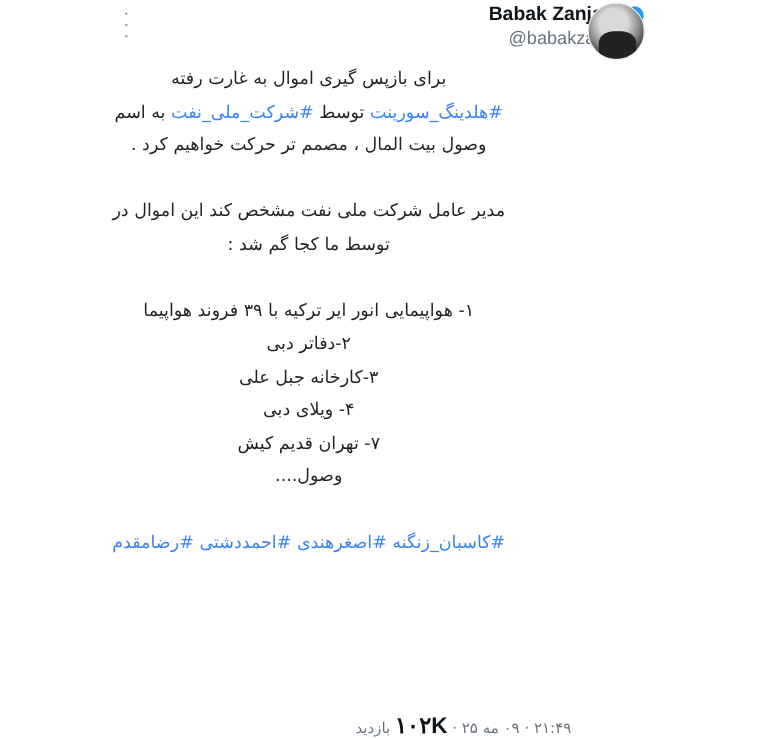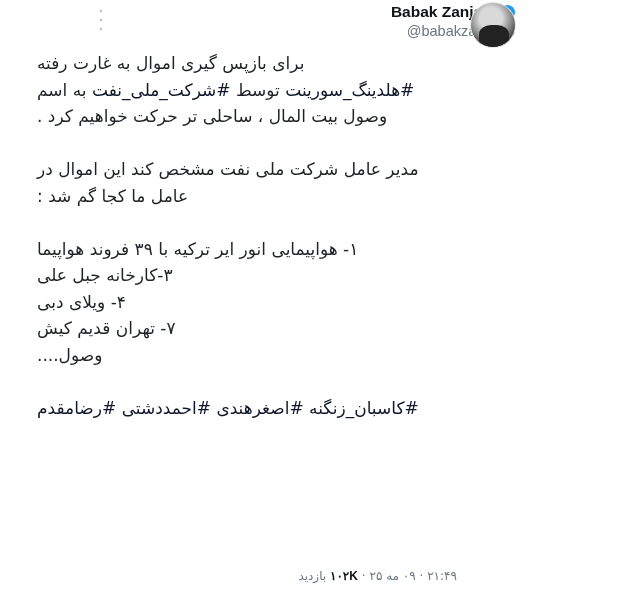--- a/index.html
+++ b/index.html
@@ -12,27 +12,27 @@
   .name-row { display:flex; align-items:center; justify-content:flex-end; gap:4px; }
   .name { font-family:"Liberation Sans", sans-serif; font-weight:bold; font-size:15.5px; color:#0f1419; }
   .badge { width:15px; height:15px; border-radius:50%; background:#1d9bf0; display:inline-flex;
            align-items:center; justify-content:center; }
   .handle { font-family:"Liberation Sans", sans-serif; font-size:14.5px; color:#6b7680; margin-top:2px; }
   .avatar { position:absolute; left:470px; top:2px; width:44px; height:44px; border-radius:50%;
             background:radial-gradient(circle at 45% 35%, #d9d9d9 0 30%, #8a8a8a 55%, #2b2b2b 80%);
             overflow:hidden; border:1px solid #e6e6e6; }
   .avatar::after { content:""; position:absolute; left:8px; top:22px; width:30px; height:24px;
                    background:#222; border-radius:40% 40% 0 0; }
-  .body { position:absolute; right:168px; top:50px; width:420px; direction:rtl; text-align:left;
-          font-size:17px; line-height:26.5px; color:#1f2328; }
+  .body { position:absolute; right:168px; top:50px; width:420px; direction:rtl; text-align:center;
+          font-size:14px; line-height:26.5px; color:#1f2328; }
   .line { display:block; white-space:nowrap; }
   .gap { height:26.5px; }
-  .tag { color:#0f172a; }
+  .tag { color:#3b82f6; }
   .footer { position:absolute; right:168px; top:569px; direction:rtl; font-size:12px; color:#6b7680; white-space:nowrap; }
-  .footer b { color:#0f1419; font-family:"Liberation Sans", sans-serif; font-size:12px;text-align:right; }
+  .footer b { color:#0f1419; font-family:"Liberation Sans", sans-serif; font-size:18px;text-align:right; }
 </style>
 </head>
 <body>
 
 <div class="more">
   <span></span>
     <span></span>
     <span></span>
 </div>
 
@@ -46,26 +46,27 @@
     </span>
   </div>
   <div class="handle">@babakzanjani3</div>
 </div>
 
 <div class="avatar"></div>
 
 <div class="body">
   <span class="line">برای بازپس گیری اموال به غارت رفته</span>
   <span class="line"><span class="tag">#هلدینگ_سورینت</span><span> توسط </span><span class="tag">#شرکت_ملی_نفت</span><span>  به اسم</span></span>
-  <span class="line">وصول بیت المال ، ساحلی تر حرکت خواهیم کرد .</span>
+  <span class="line">وصول بیت المال ، مصمم تر حرکت خواهیم کرد .</span>
   <div class="gap"></div>
   <span class="line">مدیر عامل شرکت ملی نفت مشخص کند این اموال  در</span>
-  <span class="line">عامل ما کجا گم شد :</span>
+  <span class="line">توسط ما کجا گم شد :</span>
   <div class="gap"></div>
   <span class="line">۱- هواپیمایی انور ایر ترکیه با ۳۹ فروند هواپیما</span>
+  <span class="line">۲-دفاتر دبی</span>
   <span class="line">۳-کارخانه جبل علی</span>
   <span class="line">۴- ویلای دبی</span>
   <span class="line">۷- تهران قدیم کیش</span>
   <span class="line">وصول....</span>
   <div class="gap"></div>
   <span class="line"><span class="tag">#کاسبان_زنگنه</span> <span class="tag">#اصغرهندی</span> <span class="tag">#احمددشتی</span> <span class="tag">#رضامقدم</span></span>
 </div>
 
 <div class="footer">
   <span>۲۱:۴۹ · ۰۹ مه ۲۵ · </span><b>۱۰۲K</b><span> بازدید</span>

